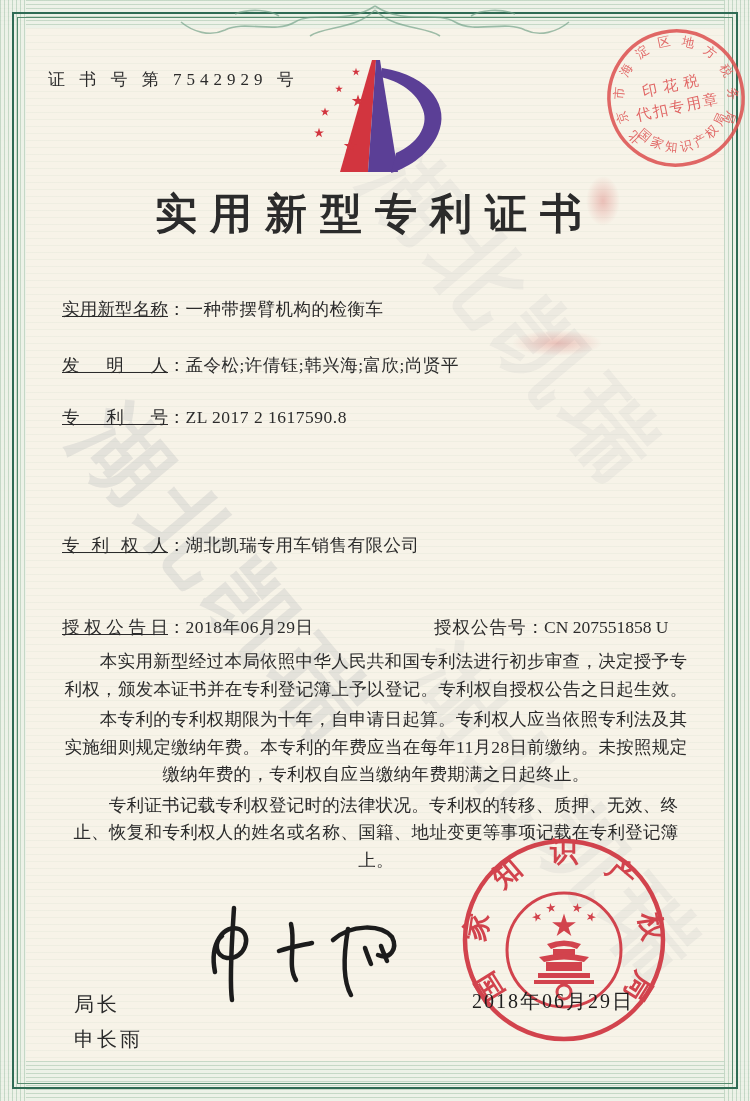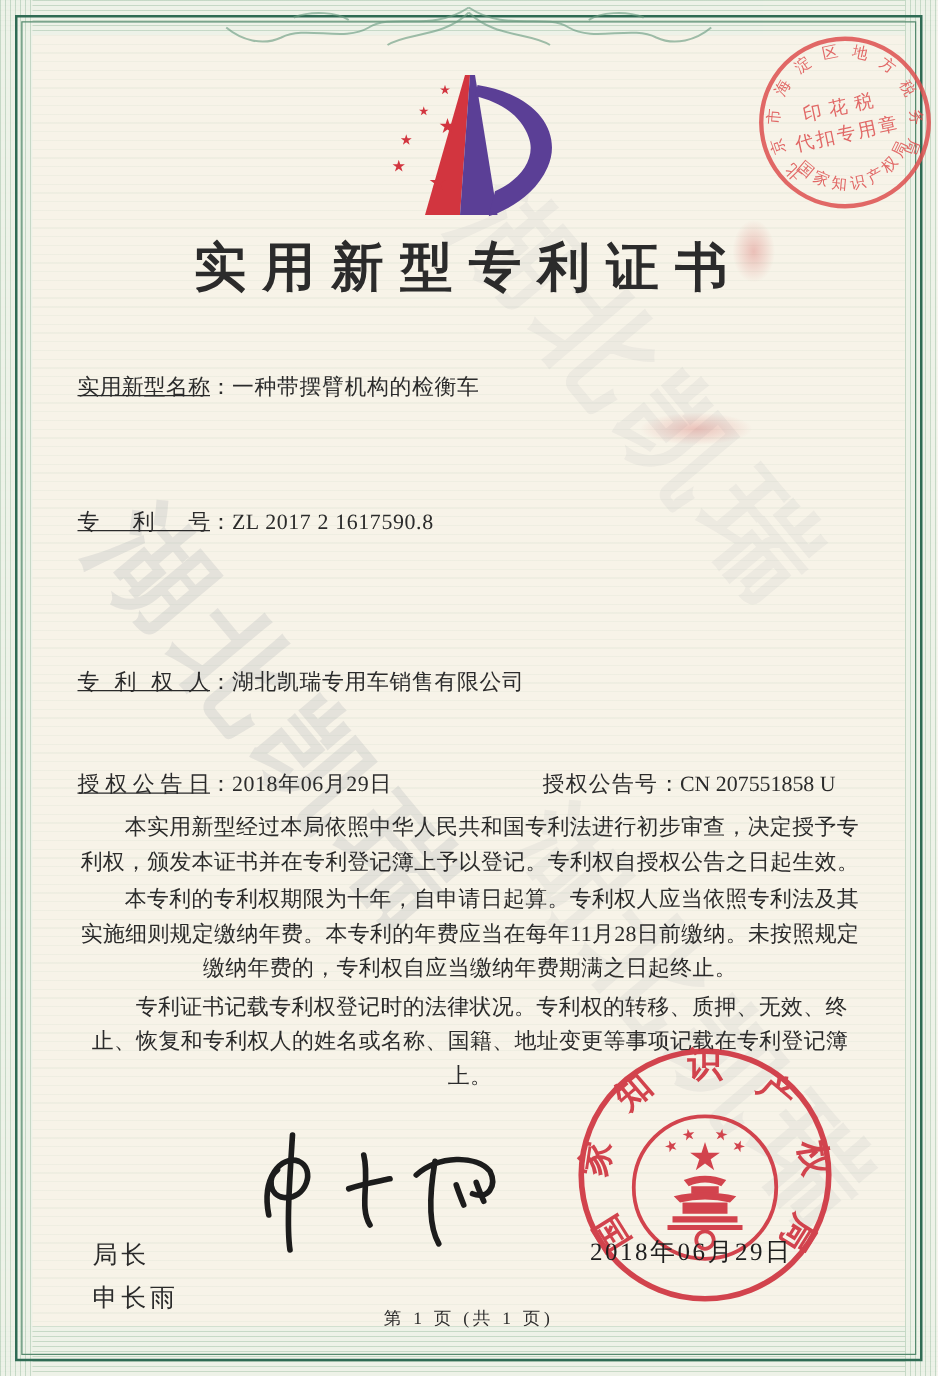--- a/index.html
+++ b/index.html
@@ -73,20 +73,21 @@
     </g>
   </svg>
 
   <div class="wm" style="left:140px;top:380px;">湖北凯瑞</div>
   <div class="wm" style="left:430px;top:120px;opacity:.55;">湖北凯瑞</div>
   <div class="wm" style="left:470px;top:620px;opacity:.6;">湖北凯瑞</div>
 
   <div class="smudge smudge1"></div>
   <div class="smudge smudge2"></div>
 
+  <div class="cert-no">证 书 号 第 7542929 号</div>
 
   <svg class="logo" viewBox="0 0 164 120">
     <defs>
       <path id="star" d="M0,-10 L2.245,-3.09 L9.511,-3.09 L3.633,1.18 L5.878,8.09 L0,3.82 L-5.878,8.09 L-3.633,1.18 L-9.511,-3.09 L-2.245,-3.09 Z"></path>
     </defs>
     <polygon points="74,4 78,4 70,116 42,116" fill="#d2353f"></polygon>
     <polygon points="78,4 82,4 100,116 70,116" fill="#5b3f96"></polygon>
     <path d="M84,12 C134,20 152,52 140,78 C130,101 106,113 93,117 L98,97 C119,88 131,70 125,54 C119,36 101,25 82,21 Z" fill="#5b3f96"></path>
     <g fill="#d2353f">
       <use href="#star" transform="translate(58,16) scale(0.42)"></use>
@@ -126,20 +127,23 @@
           <text transform="rotate(128) translate(0 -53) rotate(180)" text-anchor="middle" font-size="12.5">局</text>
         </g>
     </g>
   </svg>
 
   <div class="title">实用新型专利证书</div>
 
   <div class="row" style="top:296px">
     <span class="lbl">实用新型名称</span><span class="colon">：</span><span class="val">一种带摆臂机构的检衡车</span>
   </div>
+  <div class="row" style="top:352px">
+    <span class="lbl">发明人</span><span class="colon">：</span><span class="val">孟令松;许倩钰;韩兴海;富欣;尚贤平</span>
+  </div>
   <div class="row" style="top:404px">
     <span class="lbl">专利号</span><span class="colon">：</span><span class="val">ZL 2017 2 1617590.8</span>
   </div>
   <div class="row" style="top:532px">
     <span class="lbl">专利权人</span><span class="colon"></span><span class="colon">：</span><span class="val">湖北凯瑞专用车销售有限公司</span>
   </div>
   <div class="row" style="top:614px">
     <span><span class="lbl">授权公告日</span><span class="colon">：</span><span class="val">2018年06月29日</span></span>
     <span class="rgroup"><span class="lbl2">授权公告号</span><span class="colon">：</span><span>CN 207551858 U</span></span>
   </div>
@@ -192,14 +196,13 @@
         <path d="M-25,7 Q0,1 25,7 L20,12 Q0,7 -20,12 Z"></path>
         <rect x="-18" y="12" width="36" height="9"></rect>
         <rect x="-26" y="23" width="52" height="5"></rect>
         <rect x="-30" y="30" width="60" height="4"></rect>
         <circle cy="42" r="7" fill="none" stroke="#cf3540" stroke-width="3"></circle>
       </g>
     </g>
   </svg>
   <div class="seal-date">2018年06月29日</div>
 
-  <div class="footer">第 1 页 (共 1 页)</div>
 </div>
 
 </body></html>

